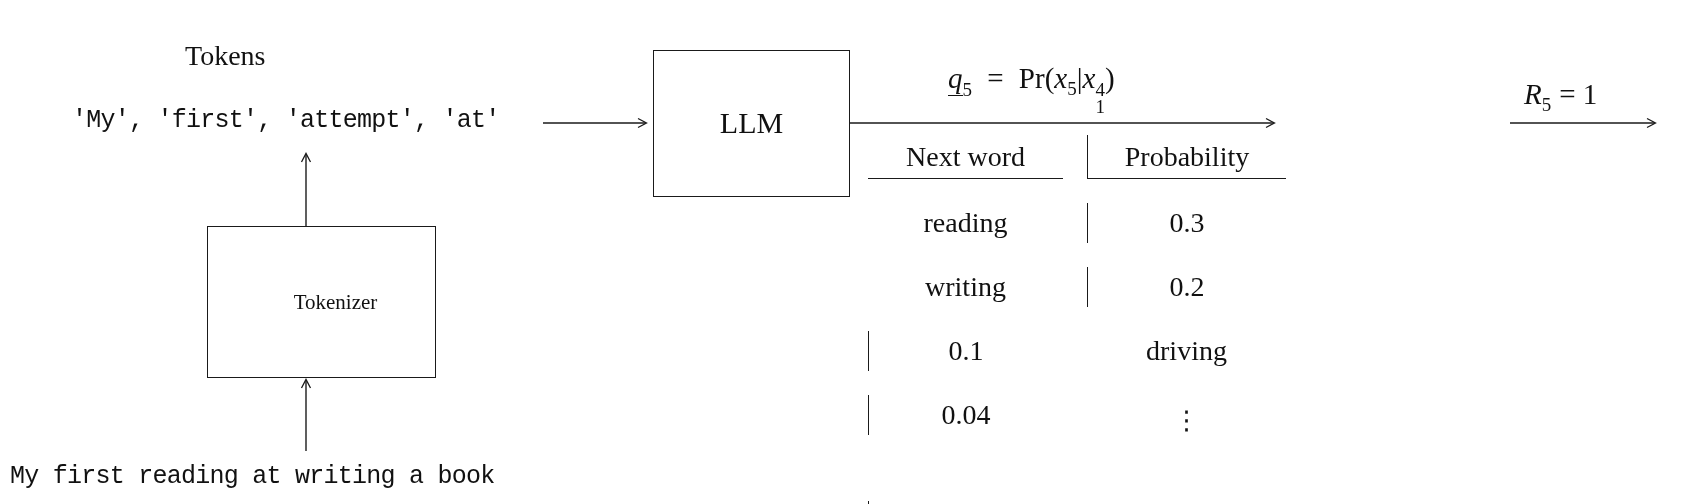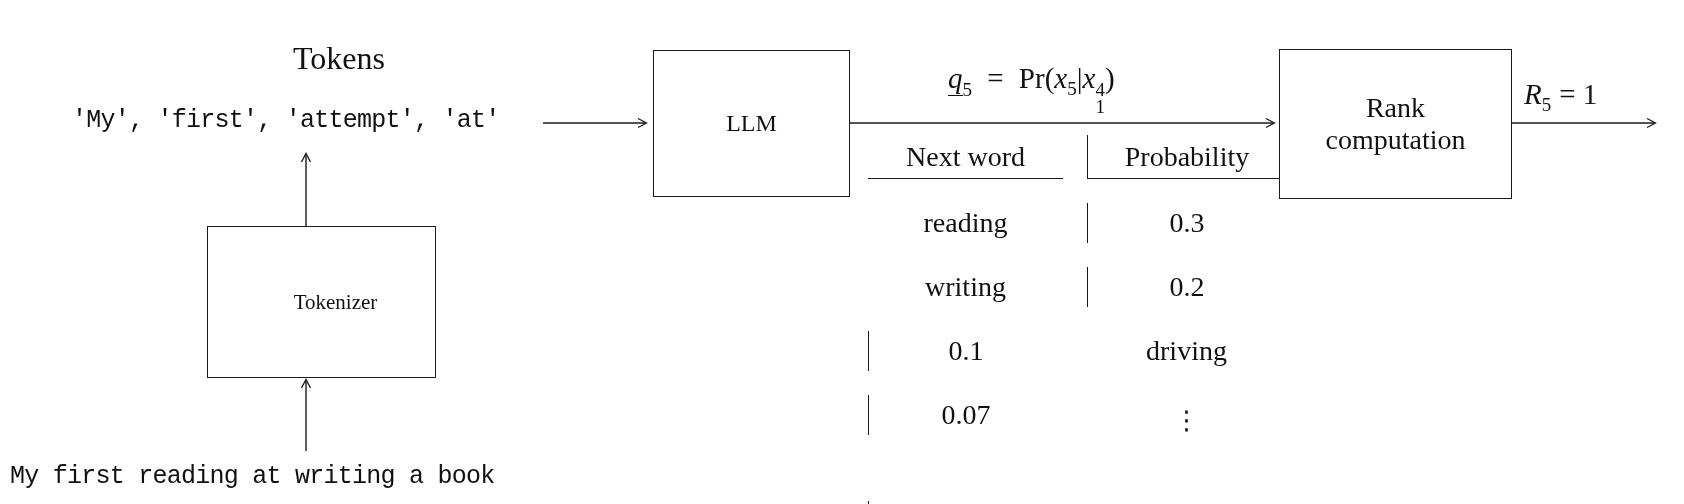--- a/index.html
+++ b/index.html
@@ -27,30 +27,30 @@
 
   
   .node-box {
     position: absolute;
     border: 1.6px solid #1a1a1a;
     background: #ffffff;
     display: flex;
     flex-direction: column;
     align-items: center;
     justify-content: center;
-    font-size: 24px;
+    font-size: 30px;
     line-height: 1.15;
     text-align: center;
   }
 
   
   .serif-label {
     position: absolute;
-    font-size: 32px;
-    text-align: right;
+    font-size: 28px;
+    text-align: left;
   }
 
   
   .mono-text {
     position: absolute;
     font-family: "Liberation Mono", monospace;
     font-size: 25px;
     letter-spacing: -0.03em;
     white-space: pre;
   }
@@ -166,28 +166,24 @@
 
     <div class="prob-cell body">reading</div>
     <div class="prob-cell body col2">0.3</div>
 
     <div class="prob-cell body">writing</div>
     <div class="prob-cell body col2">0.2</div>
 
     <div class="prob-cell body col2">0.1</div>
 
     <div class="prob-cell body">driving</div>
-    <div class="prob-cell body col2">0.07</div>
+    <div class="prob-cell body col2">0.04</div>
 
     <div class="prob-cell dots">⋮</div>
     <div class="prob-cell dots col2">⋮</div>
   </div>
 
-  <div class="node-box" style="left:1279px; top:49px; width:231px; height:148px; font-size:28px;">
-    <span>Rank</span>
-    <span>computation</span>
-  </div>
 
   <div class="math" style="left:1524px; top:78px;">
     <span>R</span><span class="sub" style="top:7px;">5</span><span class="sp"></span><span class="rm">= 1</span>
   </div>
 
 </div>
 
 </body></html>

